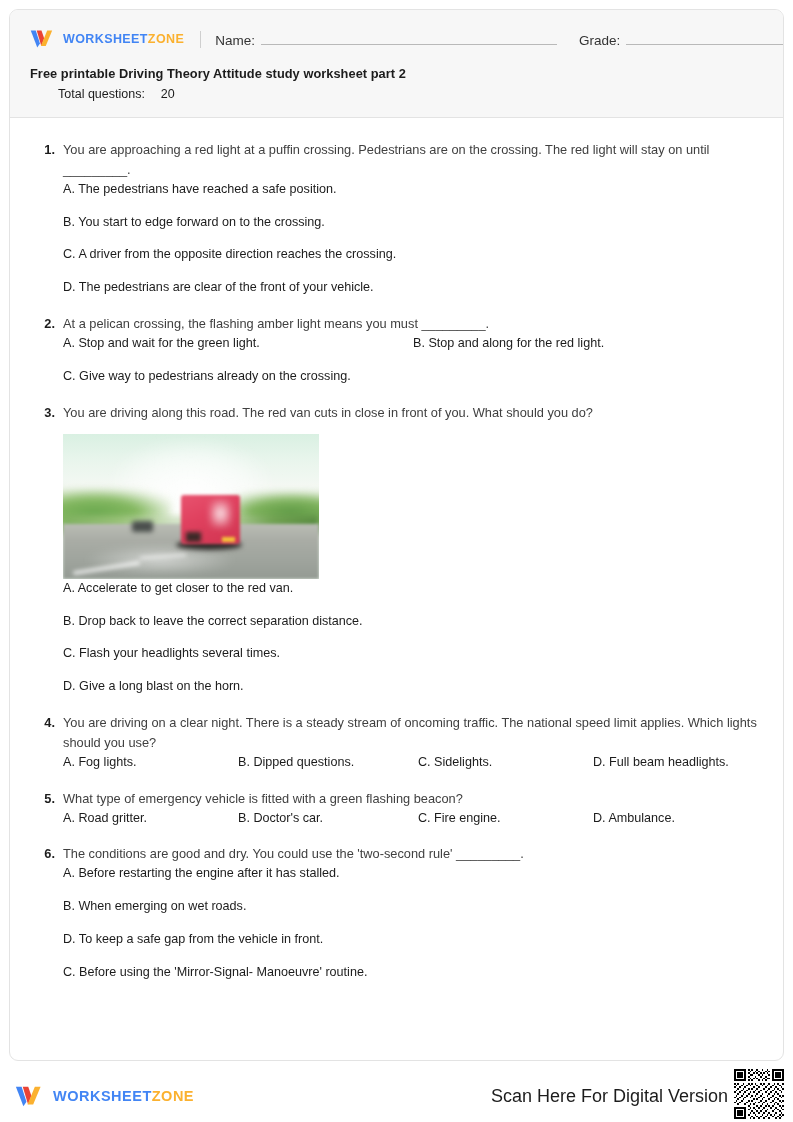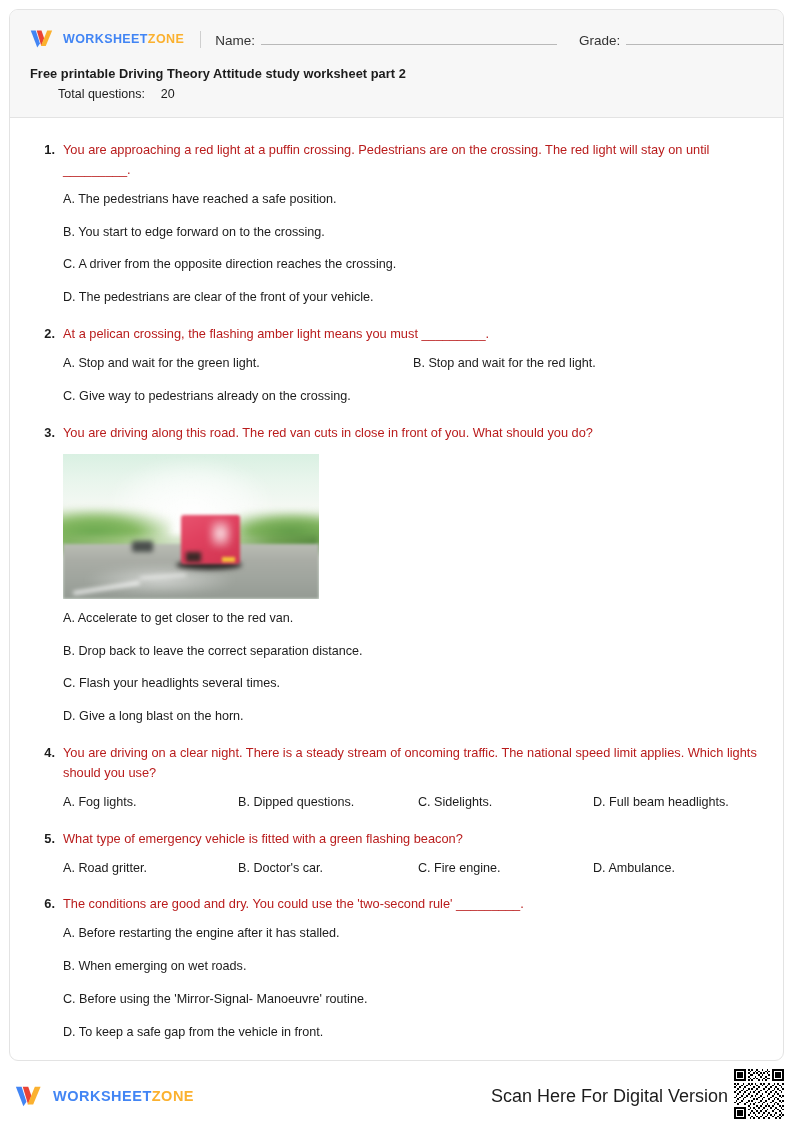--- a/index.html
+++ b/index.html
@@ -133,26 +133,25 @@
     text-align: right;
     font-size: 12.8px;
     font-weight: bold;
     color: #1c1c1c;
     line-height: 1.55;
     padding-right: 8px;
   }
   .q-text {
     flex: 1 1 auto;
     font-size: 12.8px;
-    color: #b91c1c;
+    color: #404040;
     line-height: 1.55;
   }
 
   .answers {
-    margin-top: 10px;
     padding-left: 29px;
   }
   .answers.cols-1 .ans { margin-bottom: 14px; }
   .answers.cols-1 .ans:last-child { margin-bottom: 0; }
 
   .answers.cols-2 {
     display: grid;
     grid-template-columns: 350px 1fr;
     row-gap: 14px;
   }
@@ -369,21 +368,21 @@
         </div>
       </div>
 
       <div class="question">
         <div class="q-head">
           <span class="q-num">2.</span>
           <span class="q-text">At a pelican crossing, the flashing amber light means you must _________.</span>
         </div>
         <div class="answers cols-2">
           <div class="ans">A. Stop and wait for the green light.</div>
-          <div class="ans">B. Stop and wait for the red light.</div>
+          <div class="ans">B. Stop and along for the red light.</div>
           <div class="ans">C. Give way to pedestrians already on the crossing.</div>
         </div>
       </div>
 
       <div class="question">
         <div class="q-head">
           <span class="q-num">3.</span>
           <span class="q-text">You are driving along this road. The red van cuts in close in front of you. What should you do?</span>
         </div>
         <div class="q-image-wrap">
@@ -440,22 +439,22 @@
       </div>
 
       <div class="question">
         <div class="q-head">
           <span class="q-num">6.</span>
           <span class="q-text">The conditions are good and dry. You could use the 'two-second rule' _________.</span>
         </div>
         <div class="answers cols-1">
           <div class="ans">A. Before restarting the engine after it has stalled.</div>
           <div class="ans">B. When emerging on wet roads.</div>
+          <div class="ans">D. To keep a safe gap from the vehicle in front.</div>
           <div class="ans">C. Before using the 'Mirror-Signal- Manoeuvre' routine.</div>
-          <div class="ans">D. To keep a safe gap from the vehicle in front.</div>
         </div>
       </div>
 
     </div>
   </div>
 
   <div class="footer">
 
     <div class="logo footer-logo">
       <svg class="logo-mark" viewBox="0 0 34 26">

